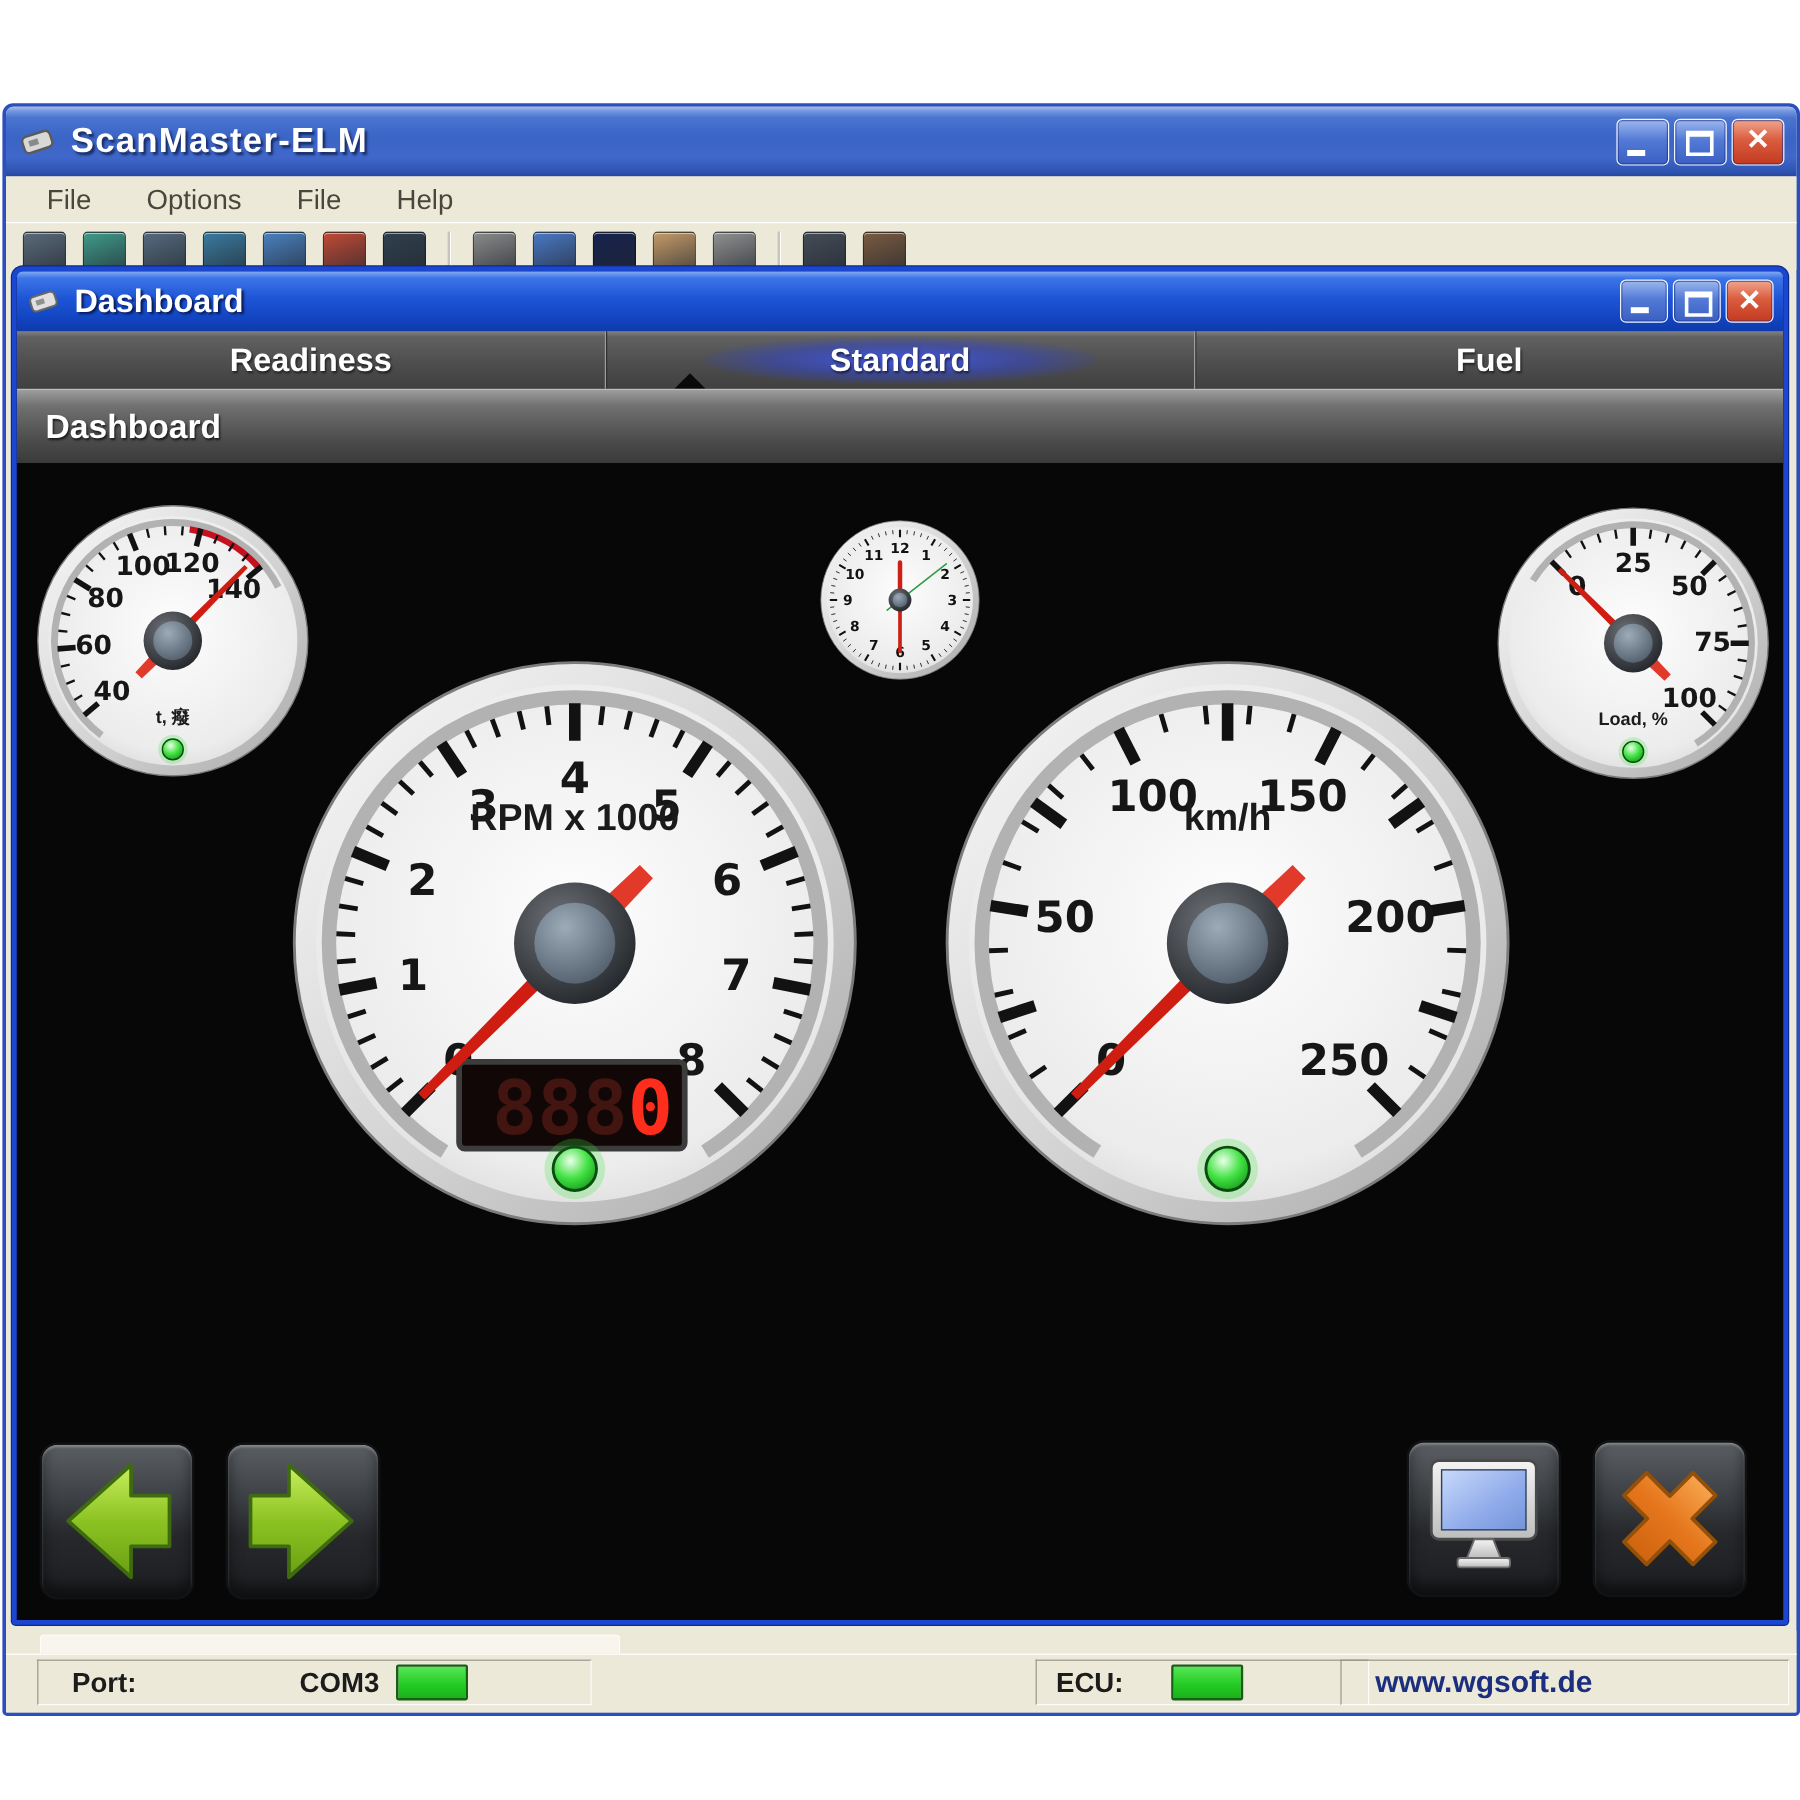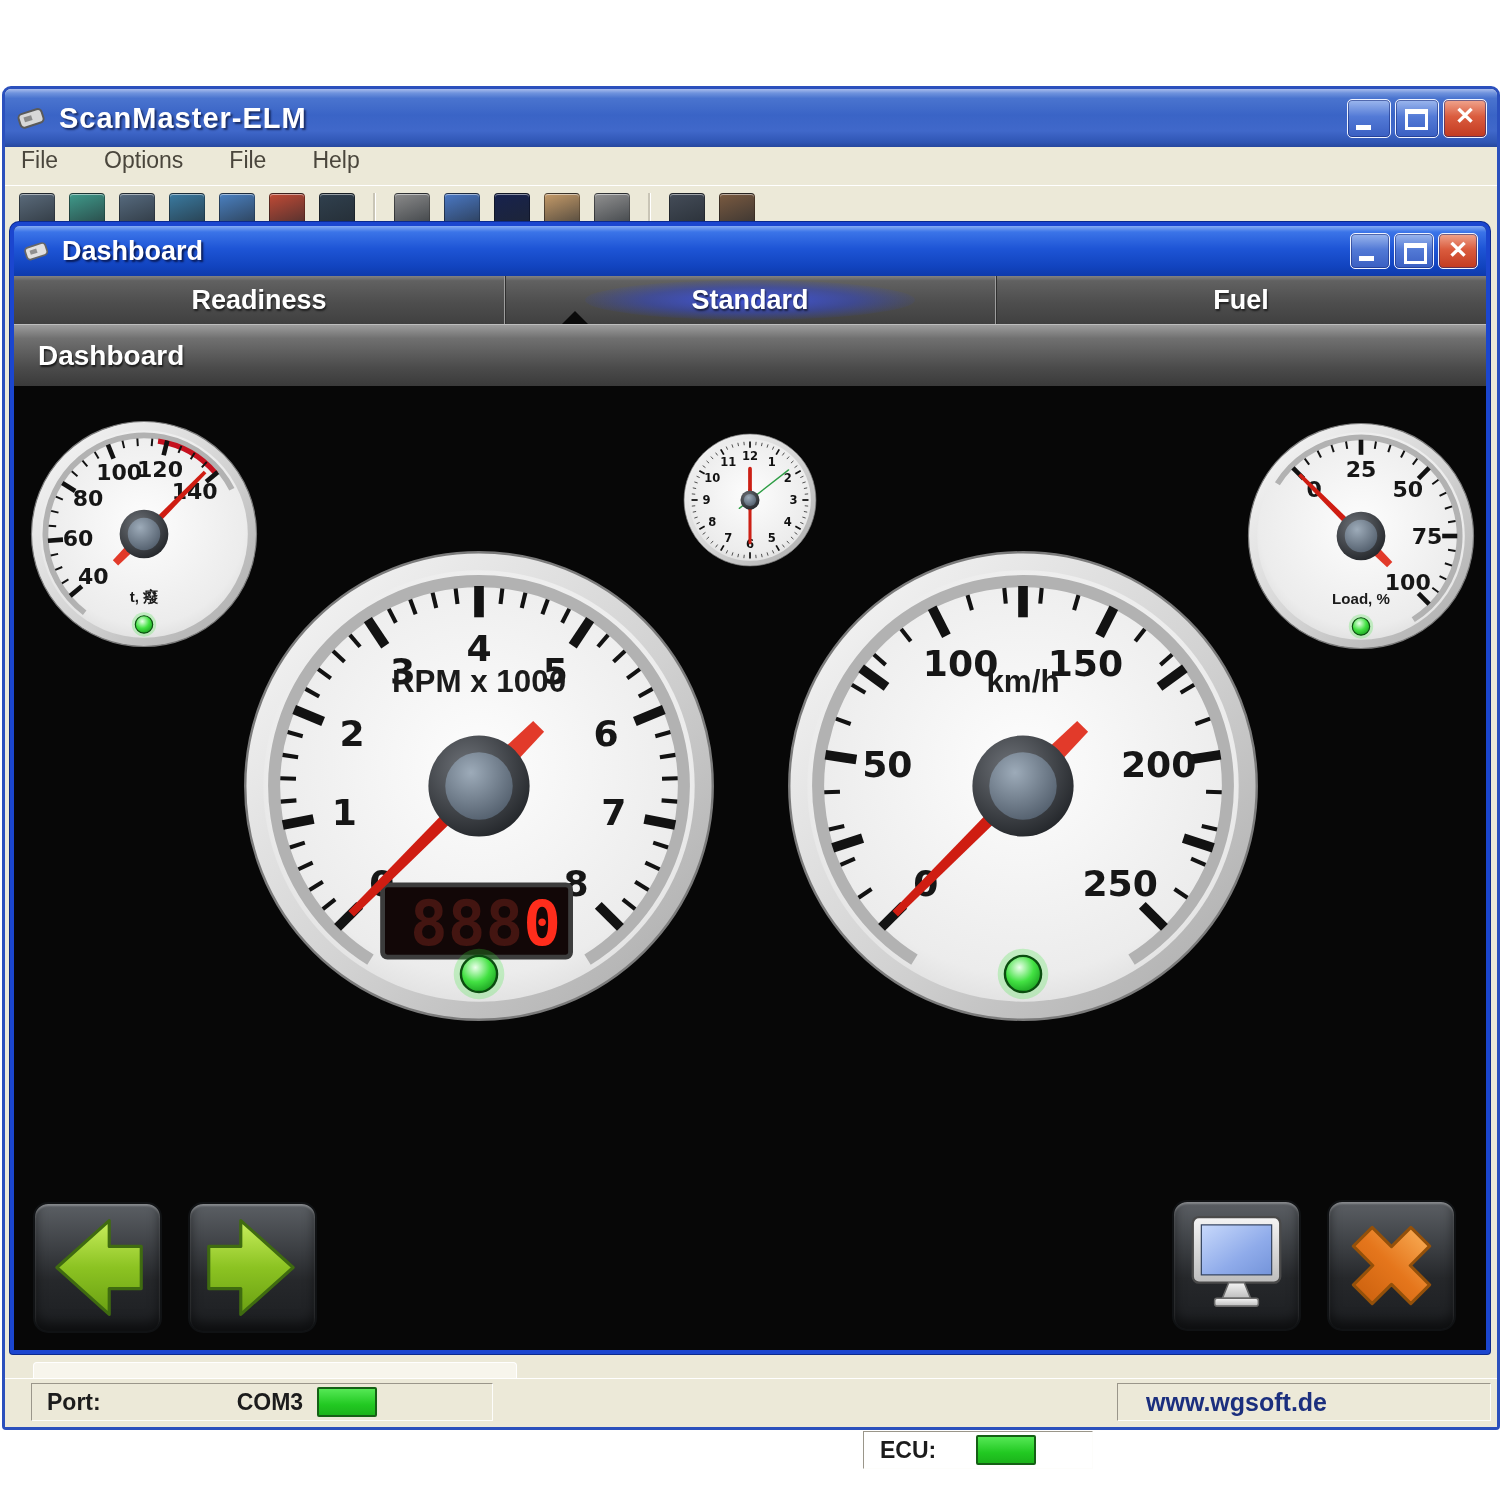--- a/index.html
+++ b/index.html
@@ -19,21 +19,21 @@
      background:linear-gradient(180deg,#9db8ee,#537ad6 45%,#3a5fc2);box-shadow:inset 0 0 0 1px rgba(20,40,120,.55);}
   .wbtn.small{width:38px;height:34px;}
   .wbtn-min::after{content:"";position:absolute;left:8px;bottom:7px;width:15px;height:5px;background:#fff;}
   .wbtn-max::after{content:"";position:absolute;left:9px;top:9px;width:17px;height:13px;
      border:3px solid #fff;border-top-width:5px;}
   .wbtn-close{background:linear-gradient(180deg,#f0a58e,#da5c3e 45%,#c23a20);}
   .wbtn-close::after{content:"✕";position:absolute;width:100%;text-align:center;top:2px;
      color:#fff;font-weight:bold;font-size:24px;}
 
   .menubar{position:absolute;left:0;top:58px;right:0;height:38px;background:#ece9d8;
-     border-bottom:1px solid #d6d2c2;display:flex;gap:46px;padding-left:16px;}
+     border-bottom:1px solid #d6d2c2;display:flex;align-items:center;gap:46px;padding-left:34px;}
   .menu-item{font-size:23px;color:#4a463c;}
   .toolbar{position:absolute;left:0;top:96px;right:0;height:40px;background:#ece9d8;
      border-top:1px solid #fff;display:flex;align-items:flex-start;gap:14px;padding:7px 0 0 14px;box-sizing:border-box;}
   .tbicon{width:34px;height:34px;border-radius:4px;border:1px solid rgba(0,0,0,.35);
      box-shadow:inset 0 1px 0 rgba(255,255,255,.5);}
   .tbsep{width:2px;height:30px;background:#c9c5b6;border-right:1px solid #fff;margin:0 4px;}
 
   
   .pre-status{position:absolute;left:0;bottom:48px;right:0;height:20px;background:#ece9d8;}
   .pre-status-tab{position:absolute;left:28px;top:3px;width:482px;height:15px;background:#f7f5ec;
@@ -194,25 +194,25 @@
         <div class="tbicon" style="background: linear-gradient(160deg, rgb(68, 76, 88), rgb(32, 38, 44) 135%);"></div>
         <div class="tbicon" style="background: linear-gradient(160deg, rgb(122, 90, 64), rgb(32, 38, 44) 135%);"></div>
       </div>
 
     <div class="pre-status">
       <div class="pre-status-tab"></div>
     </div>
 
     <div class="statusbar">
       <div class="spanel" style="left:26px;width:462px;">
-        <span class="slabel" style="margin-left:15px;">Port:</span>
+        <span class="slabel" style="margin-left:28px;">Port:</span>
         <span class="slabel" style="margin-left:136px;">COM3</span>
         <span class="sled" style="margin-left:14px;"></span>
       </div>
-      <div class="spanel" style="left:858px;width:230px;margin-top:48px;">
+      <div class="spanel" style="left:858px;width:278px;">
         <span class="slabel" style="margin-left:16px;">ECU:</span>
         <span class="sled" style="margin-left:40px;"></span>
       </div>
       <div class="spanel" style="left:1112px;width:374px;">
         <span class="website" style="margin-left:28px;">www.wgsoft.de</span>
       </div>
     </div>
   </div>
 
   <div class="dash-window">

